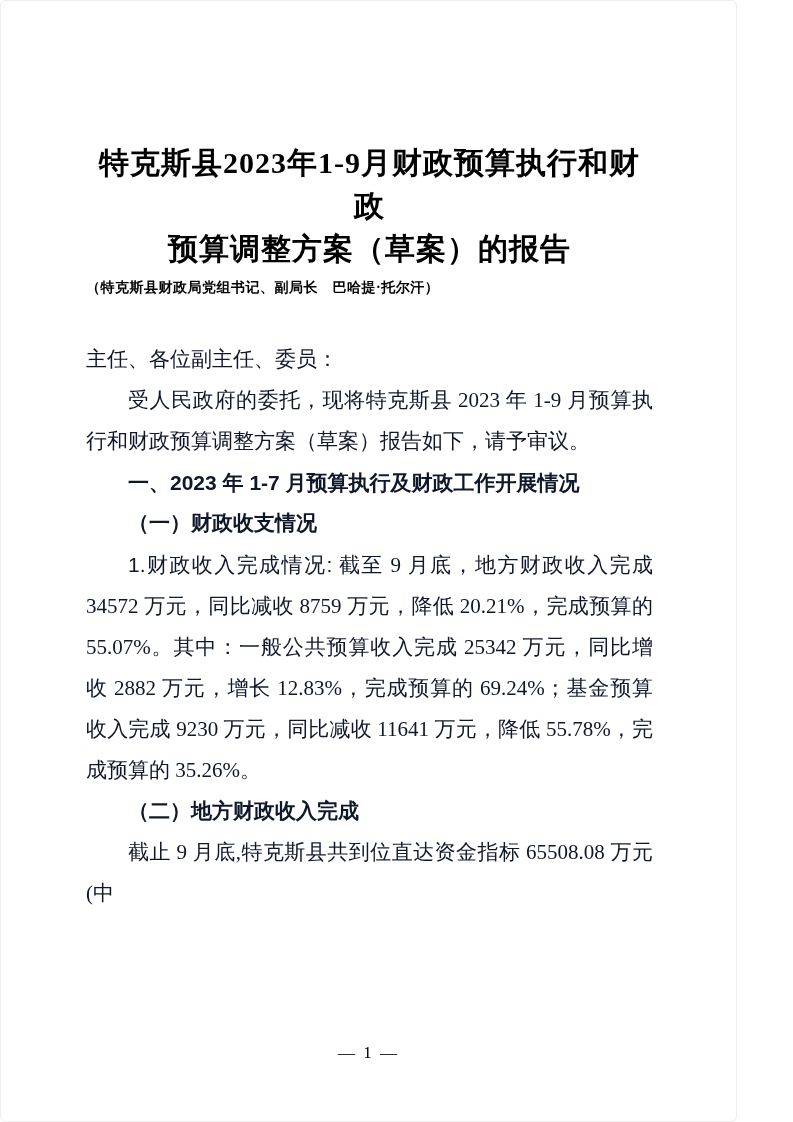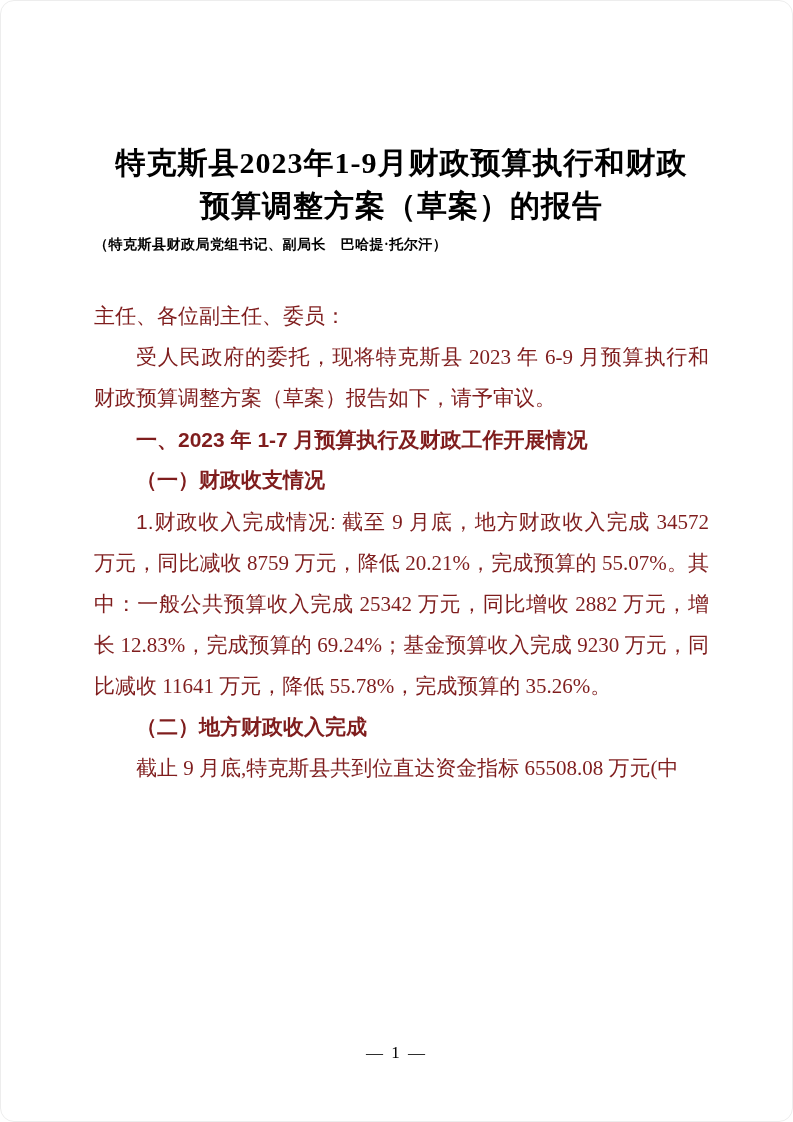--- a/index.html
+++ b/index.html
@@ -2,30 +2,29 @@
 <html><head>
 <meta charset="utf-8">
 <style>
   html, body {
     margin: 0;
     padding: 0;
     background: #ffffff;
   }
   .page {
     position: relative;
-    width: 793px;
+    width: 737px;
     height: 1122px;
     background: #ffffff;
     box-sizing: border-box;
     border: 1px solid #ededed;
-    border-radius: 14px;
+    border-radius: 6px;
     overflow: hidden;
     font-family: "Liberation Serif", "DejaVu Serif", serif;
     color: #111111;
-    padding-left: 8px;
   }
   .content {
     box-sizing: border-box;
     padding: 140px 83px 0 85px;
   }
   .title {
     margin: 0;
     text-align: center;
     font-size: 30px;
     font-weight: bold;
@@ -41,21 +40,21 @@
     font-weight: bold;
     letter-spacing: 0.5px;
     color: #000000;
   }
   .doc-body {
     margin-top: 42px;
     font-size: 21px;
     line-height: 41px;
     text-align: justify;
     text-justify: inter-character;
-    color: #7f1d1d;
+    color: #0f172a;
   }
   .doc-body p {
     margin: 0;
   }
   .indent { text-indent: 2em; }
   .heading-hei {
     font-weight: bold;
     font-family: "Liberation Sans", "DejaVu Sans", sans-serif;
   }
   .heading-kai {
@@ -86,21 +85,21 @@
       <span class="title-line">特克斯县2023年1-9月财政预算执行和财政</span>
       <span class="title-line">预算调整方案（草案）的报告</span>
     </h1>
 
     <div class="byline">（特克斯县财政局党组书记、副局长　巴哈提·托尔汗）</div>
 
     <div class="doc-body">
 
       <p>主任、各位副主任、委员：</p>
 
-      <p class="indent">受人民政府的委托，现将特克斯县 2023 年 6-9 月预算执行和财政预算调整方案（草案）报告如下，请予审议。</p>
+      <p class="indent">受人民政府的委托，现将特克斯县 2023 年 1-9 月预算执行和财政预算调整方案（草案）报告如下，请予审议。</p>
 
       <p class="indent heading-hei">一、2023 年 1-7 月预算执行及财政工作开展情况</p>
 
       <p class="indent heading-kai">（一）财政收支情况</p>
 
       <p class="indent"><span class="lead">1.财政收入完成情况:</span><span> 截至 9 月底，地方财政收入完成 34572 万元，同比减收 8759 万元，降低 20.21%，完成预算的 55.07%。其中：一般公共预算收入完成 25342 万元，同比增收 2882 万元，增长 12.83%，完成预算的 69.24%；基金预算收入完成 9230 万元，同比减收 11641 万元，降低 55.78%，完成预算的 35.26%。</span></p>
 
 
       <p class="indent heading-kai">（二）地方财政收入完成</p>
 

